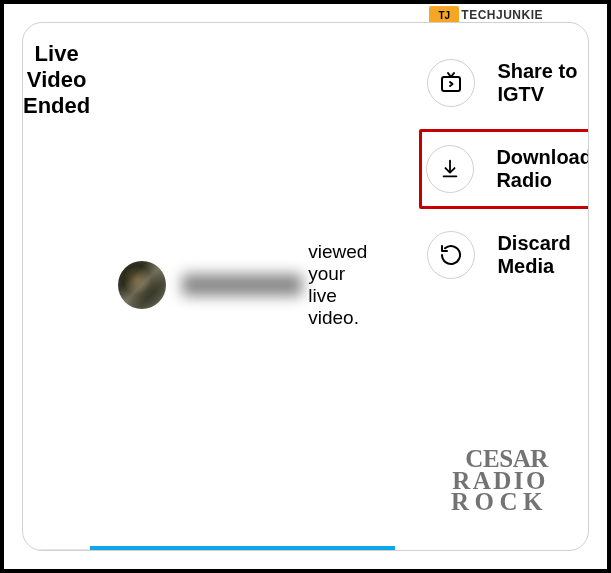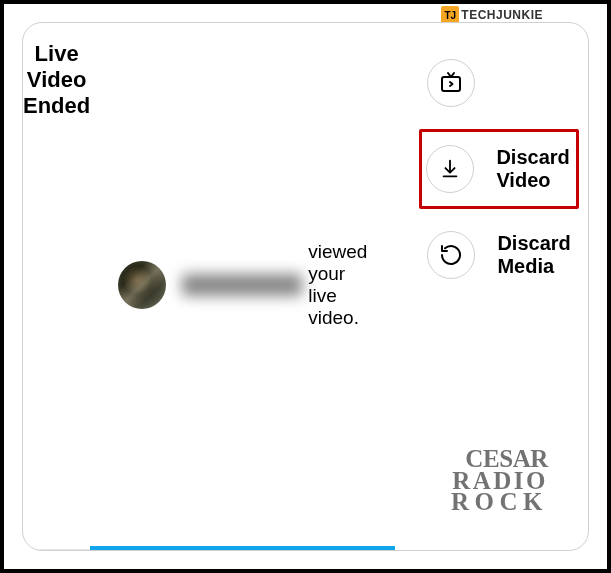--- a/index.html
+++ b/index.html
@@ -22,21 +22,21 @@
     .tj-badge {
       position: absolute;
       top: 0;
       right: 60px;
       display: flex;
       align-items: center;
       gap: 2px;
       padding: 2px 4px;
     }
     .tj-logo-box {
-      width: 18px;
+      width: 30px;
       height: 18px;
       background: #f5a623;
       color: #000;
       font-size: 10px;
       font-weight: bold;
       display: flex;
       align-items: center;
       justify-content: center;
       border-radius: 2px;
     }
@@ -184,31 +184,32 @@
     <div class="options">
 
       <div class="option-row">
         <div class="icon-circle">
           <svg width="24" height="24" viewBox="0 0 24 24" fill="none" stroke="#000" stroke-width="2" stroke-linecap="round" stroke-linejoin="round">
             <path d="M5 6 h14 a2 2 0 0 1 2 2 v10 a2 2 0 0 1 -2 2 h-14 a2 2 0 0 1 -2 -2 v-10 a2 2 0 0 1 2 -2 z"></path>
             <path d="M9 2 l3 4 l3 -4"></path>
             <path d="M11 11 l2.5 2 l-2.5 2"></path>
           </svg>
         </div>
+        <div class="option-label">Share to IGTV</div>
       </div>
 
       <div class="option-row highlighted">
         <div class="icon-circle">
           <svg width="22" height="22" viewBox="0 0 24 24" fill="none" stroke="#000" stroke-width="2" stroke-linecap="round" stroke-linejoin="round">
             <line x1="12" y1="3" x2="12" y2="15"></line>
             <polyline points="7 11 12 16 17 11"></polyline>
             <line x1="5" y1="20" x2="19" y2="20"></line>
           </svg>
         </div>
-        <div class="option-label">Discard Video</div>
+        <div class="option-label">Download Radio</div>
       </div>
 
       <div class="option-row">
         <div class="icon-circle">
           <svg width="24" height="24" viewBox="0 0 24 24" fill="none" stroke="#000" stroke-width="2" stroke-linecap="round" stroke-linejoin="round">
             <path d="M3 12 a9 9 0 1 0 3 -6.7"></path>
             <polyline points="3 3 3 8 8 8"></polyline>
           </svg>
         </div>
         <div class="option-label">Discard Media</div>

